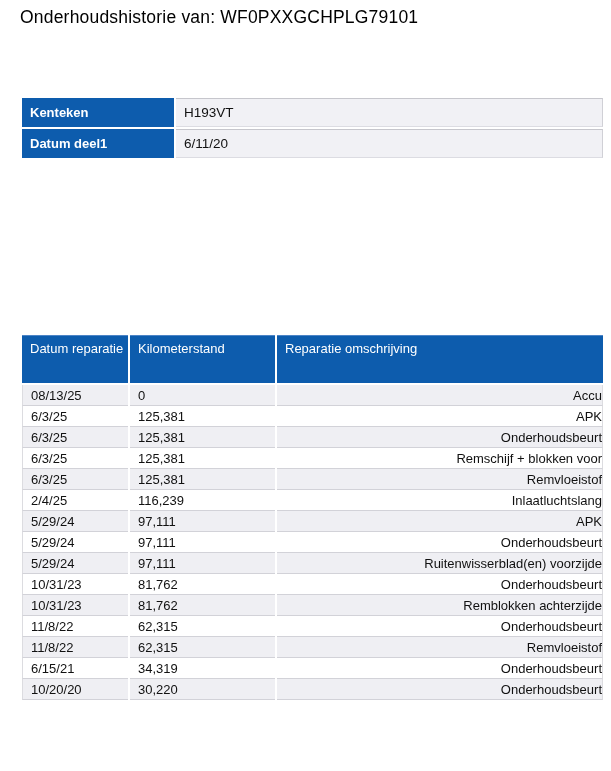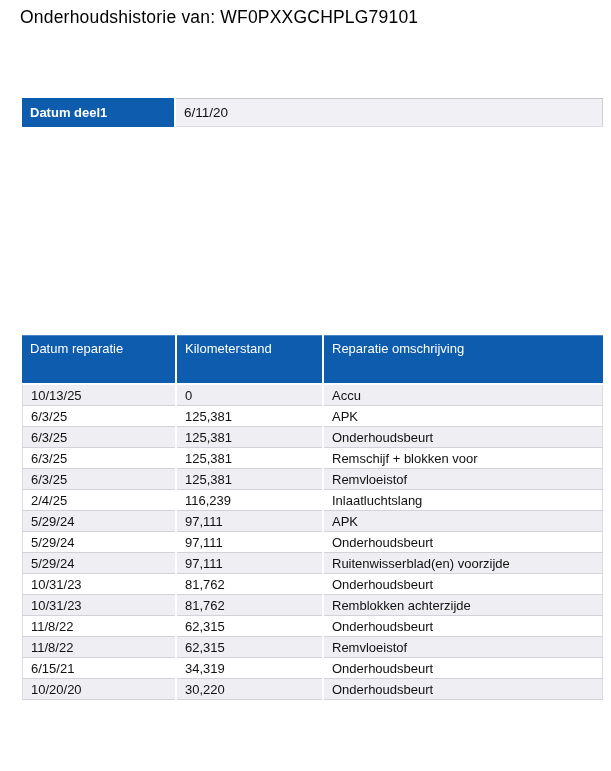--- a/index.html
+++ b/index.html
@@ -40,56 +40,60 @@
   table.hist{
     position:absolute;left:20px;top:335px;width:585px;
     border-collapse:separate;border-spacing:2px 0;table-layout:fixed;
   }
   table.hist th{
     height:50px;background:var(--blue);
     border-top:1px solid var(--blue-top);border-bottom:2px solid #ffffff;
     color:#ffffff;font-size:13px;font-weight:normal;text-align:left;
     padding:5px 0 0 8px;vertical-align:top;white-space:nowrap;
   }
-  table.hist th.c1{width:153px;}
+  table.hist th.c1{width:106px;}
   table.hist th.c2{width:145px;}
   table.hist td{
     height:21px;font-size:13px;padding:0 0 0 8px;vertical-align:middle;
     border-bottom:1px solid var(--row-line);background:#ffffff;white-space:nowrap;
     overflow:hidden;
   }
   table.hist tbody tr:nth-child(odd) td{background:var(--alt-row);}
   table.hist td:first-child{border-left:1px solid #dcdce0;}
-  table.hist td:last-child{border-right:1px solid #dcdce0;}
+  table.hist td:last-child{border-right:1px solid #dcdce0;text-align:right;}
 </style>
 </head>
 <body>
 
 <h1 class="page-title">Onderhoudshistorie van: WF0PXXGCHPLG79101</h1>
 
 <table class="info">
   <tbody>
+      <tr>
+        <th>Kenteken</th>
+        <td>H193VT</td>
+      </tr>
       <tr>
         <th>Datum deel1</th>
         <td>6/11/20</td>
       </tr>
     </tbody>
 </table>
 
 <table class="hist">
   <thead>
     <tr>
       <th class="c1">Datum reparatie</th>
       <th class="c2">Kilometerstand</th>
       <th class="c3">Reparatie omschrijving</th>
     </tr>
   </thead>
   <tbody>
       <tr>
-        <td>10/13/25</td>
+        <td>08/13/25</td>
         <td>0</td>
         <td>Accu</td>
       </tr>
       <tr>
         <td>6/3/25</td>
         <td>125,381</td>
         <td>APK</td>
       </tr>
       <tr>
         <td>6/3/25</td>

